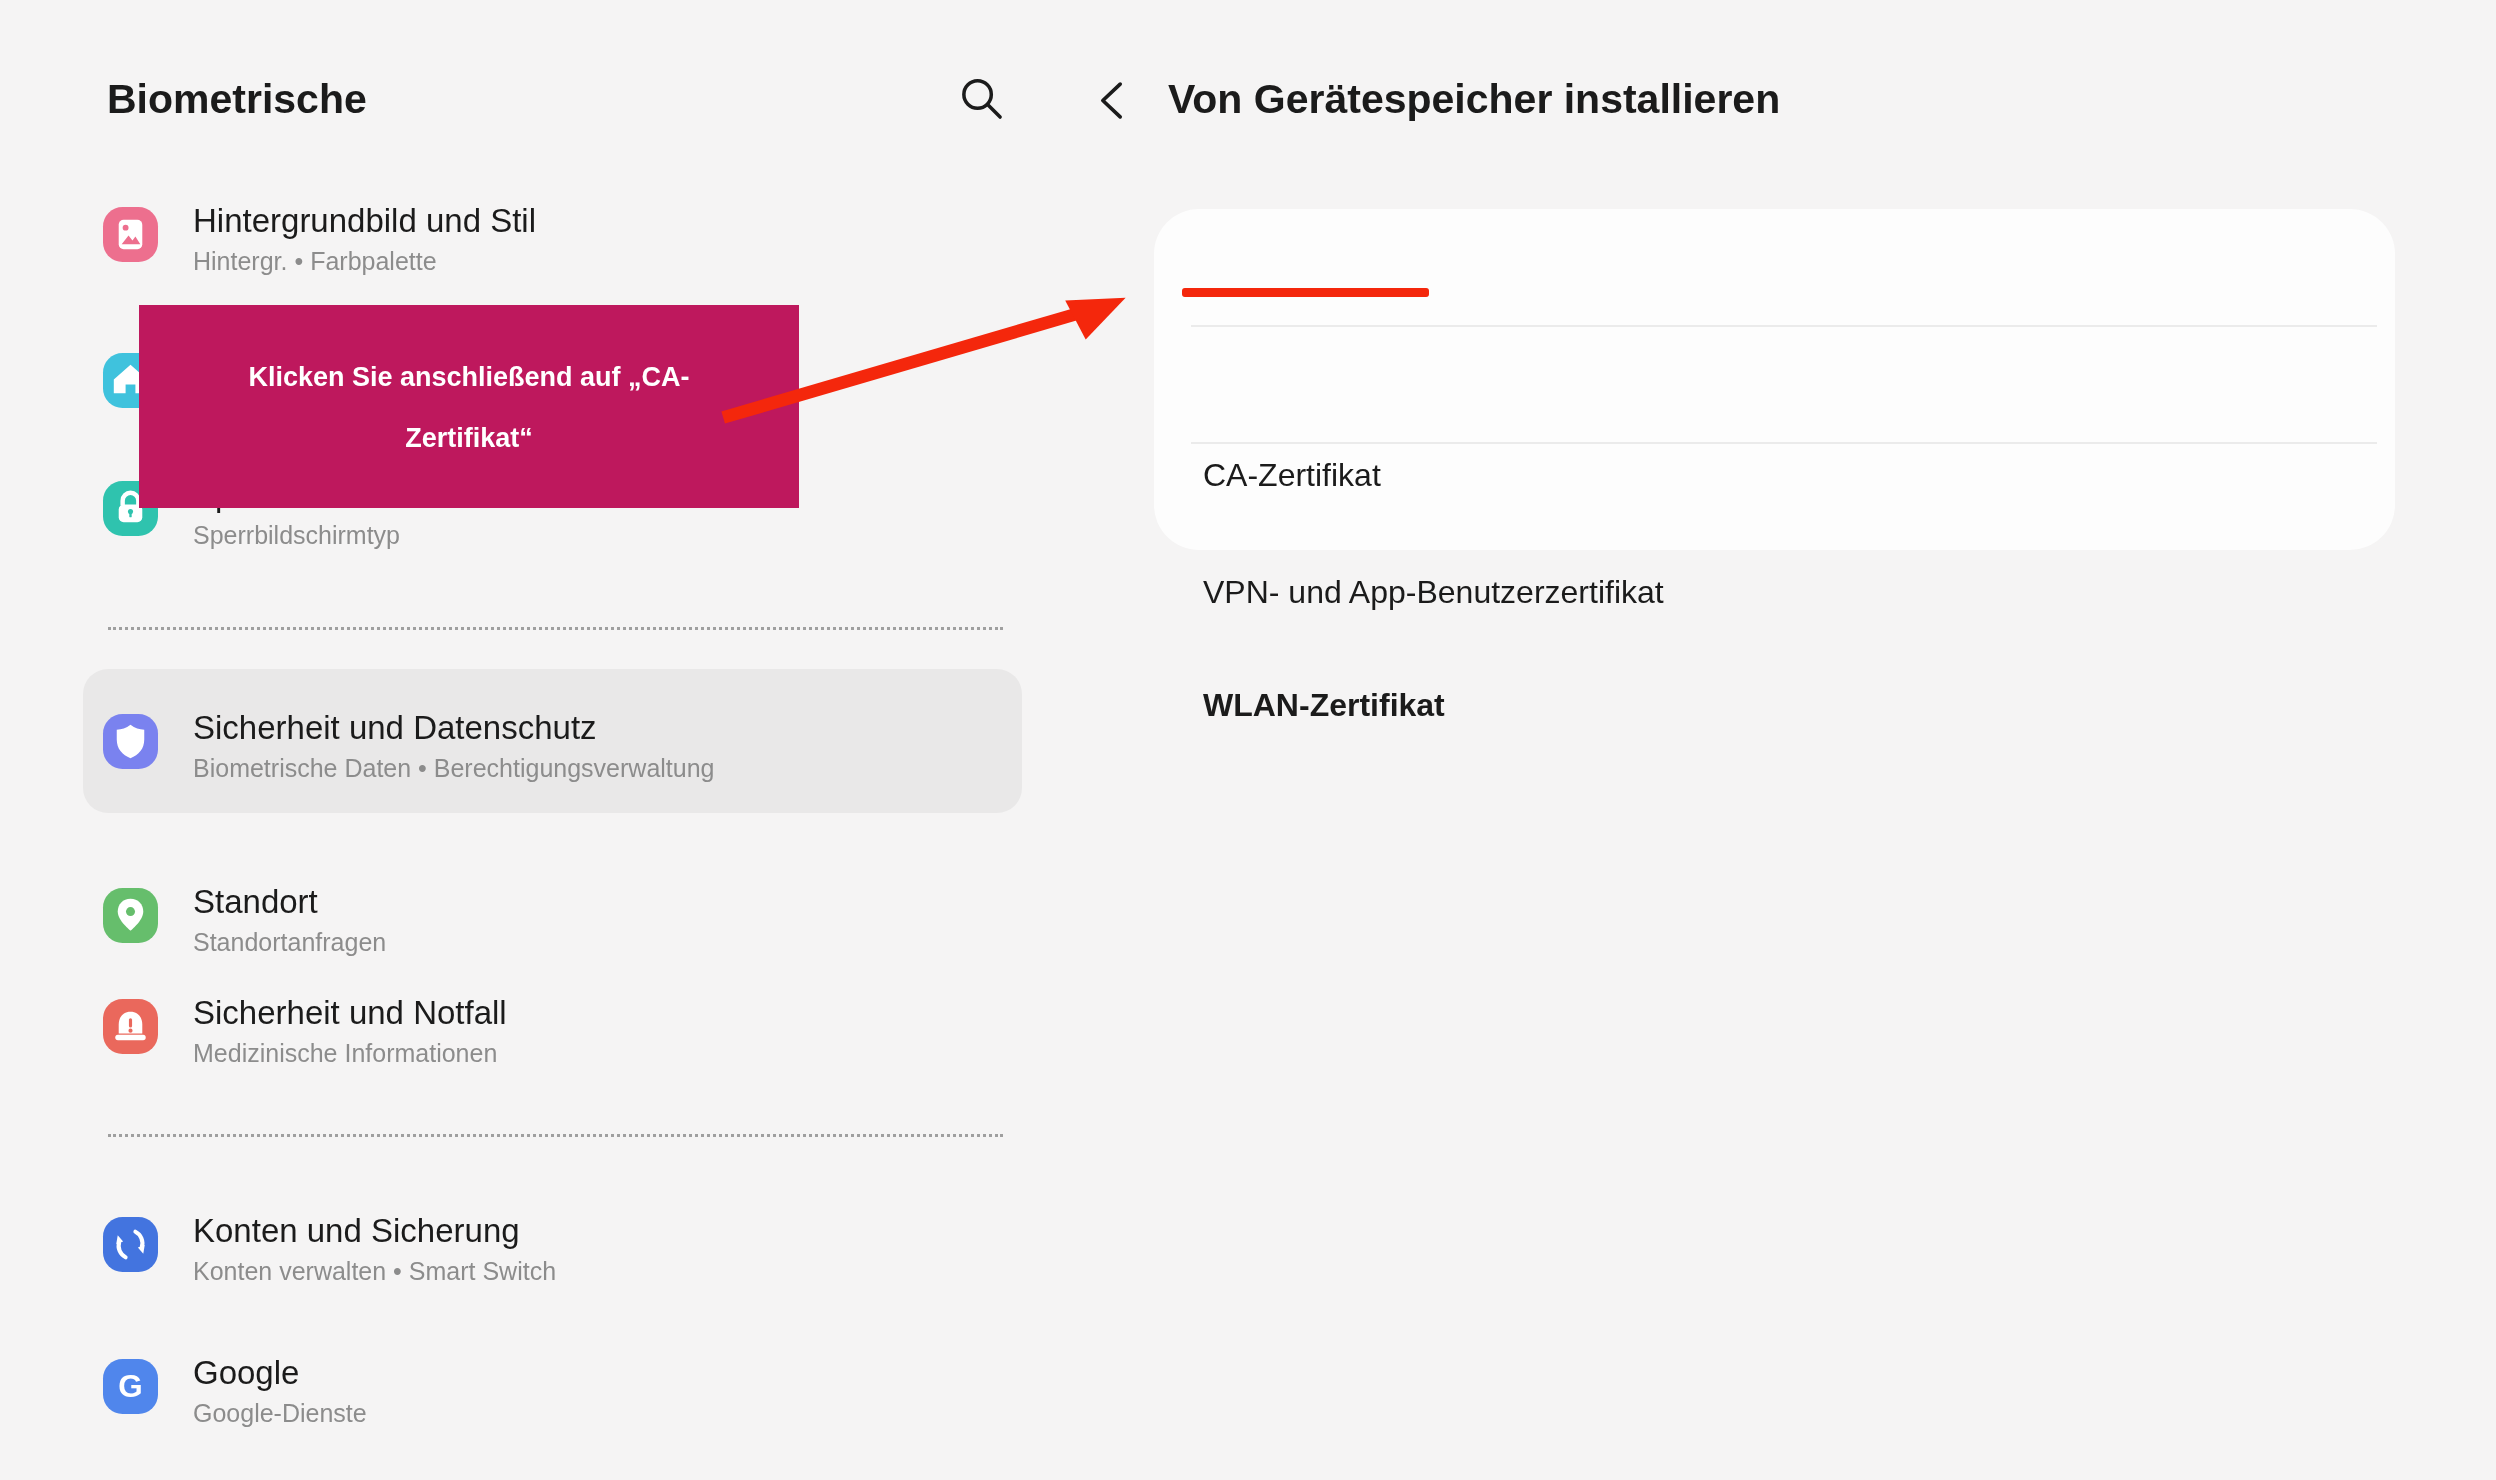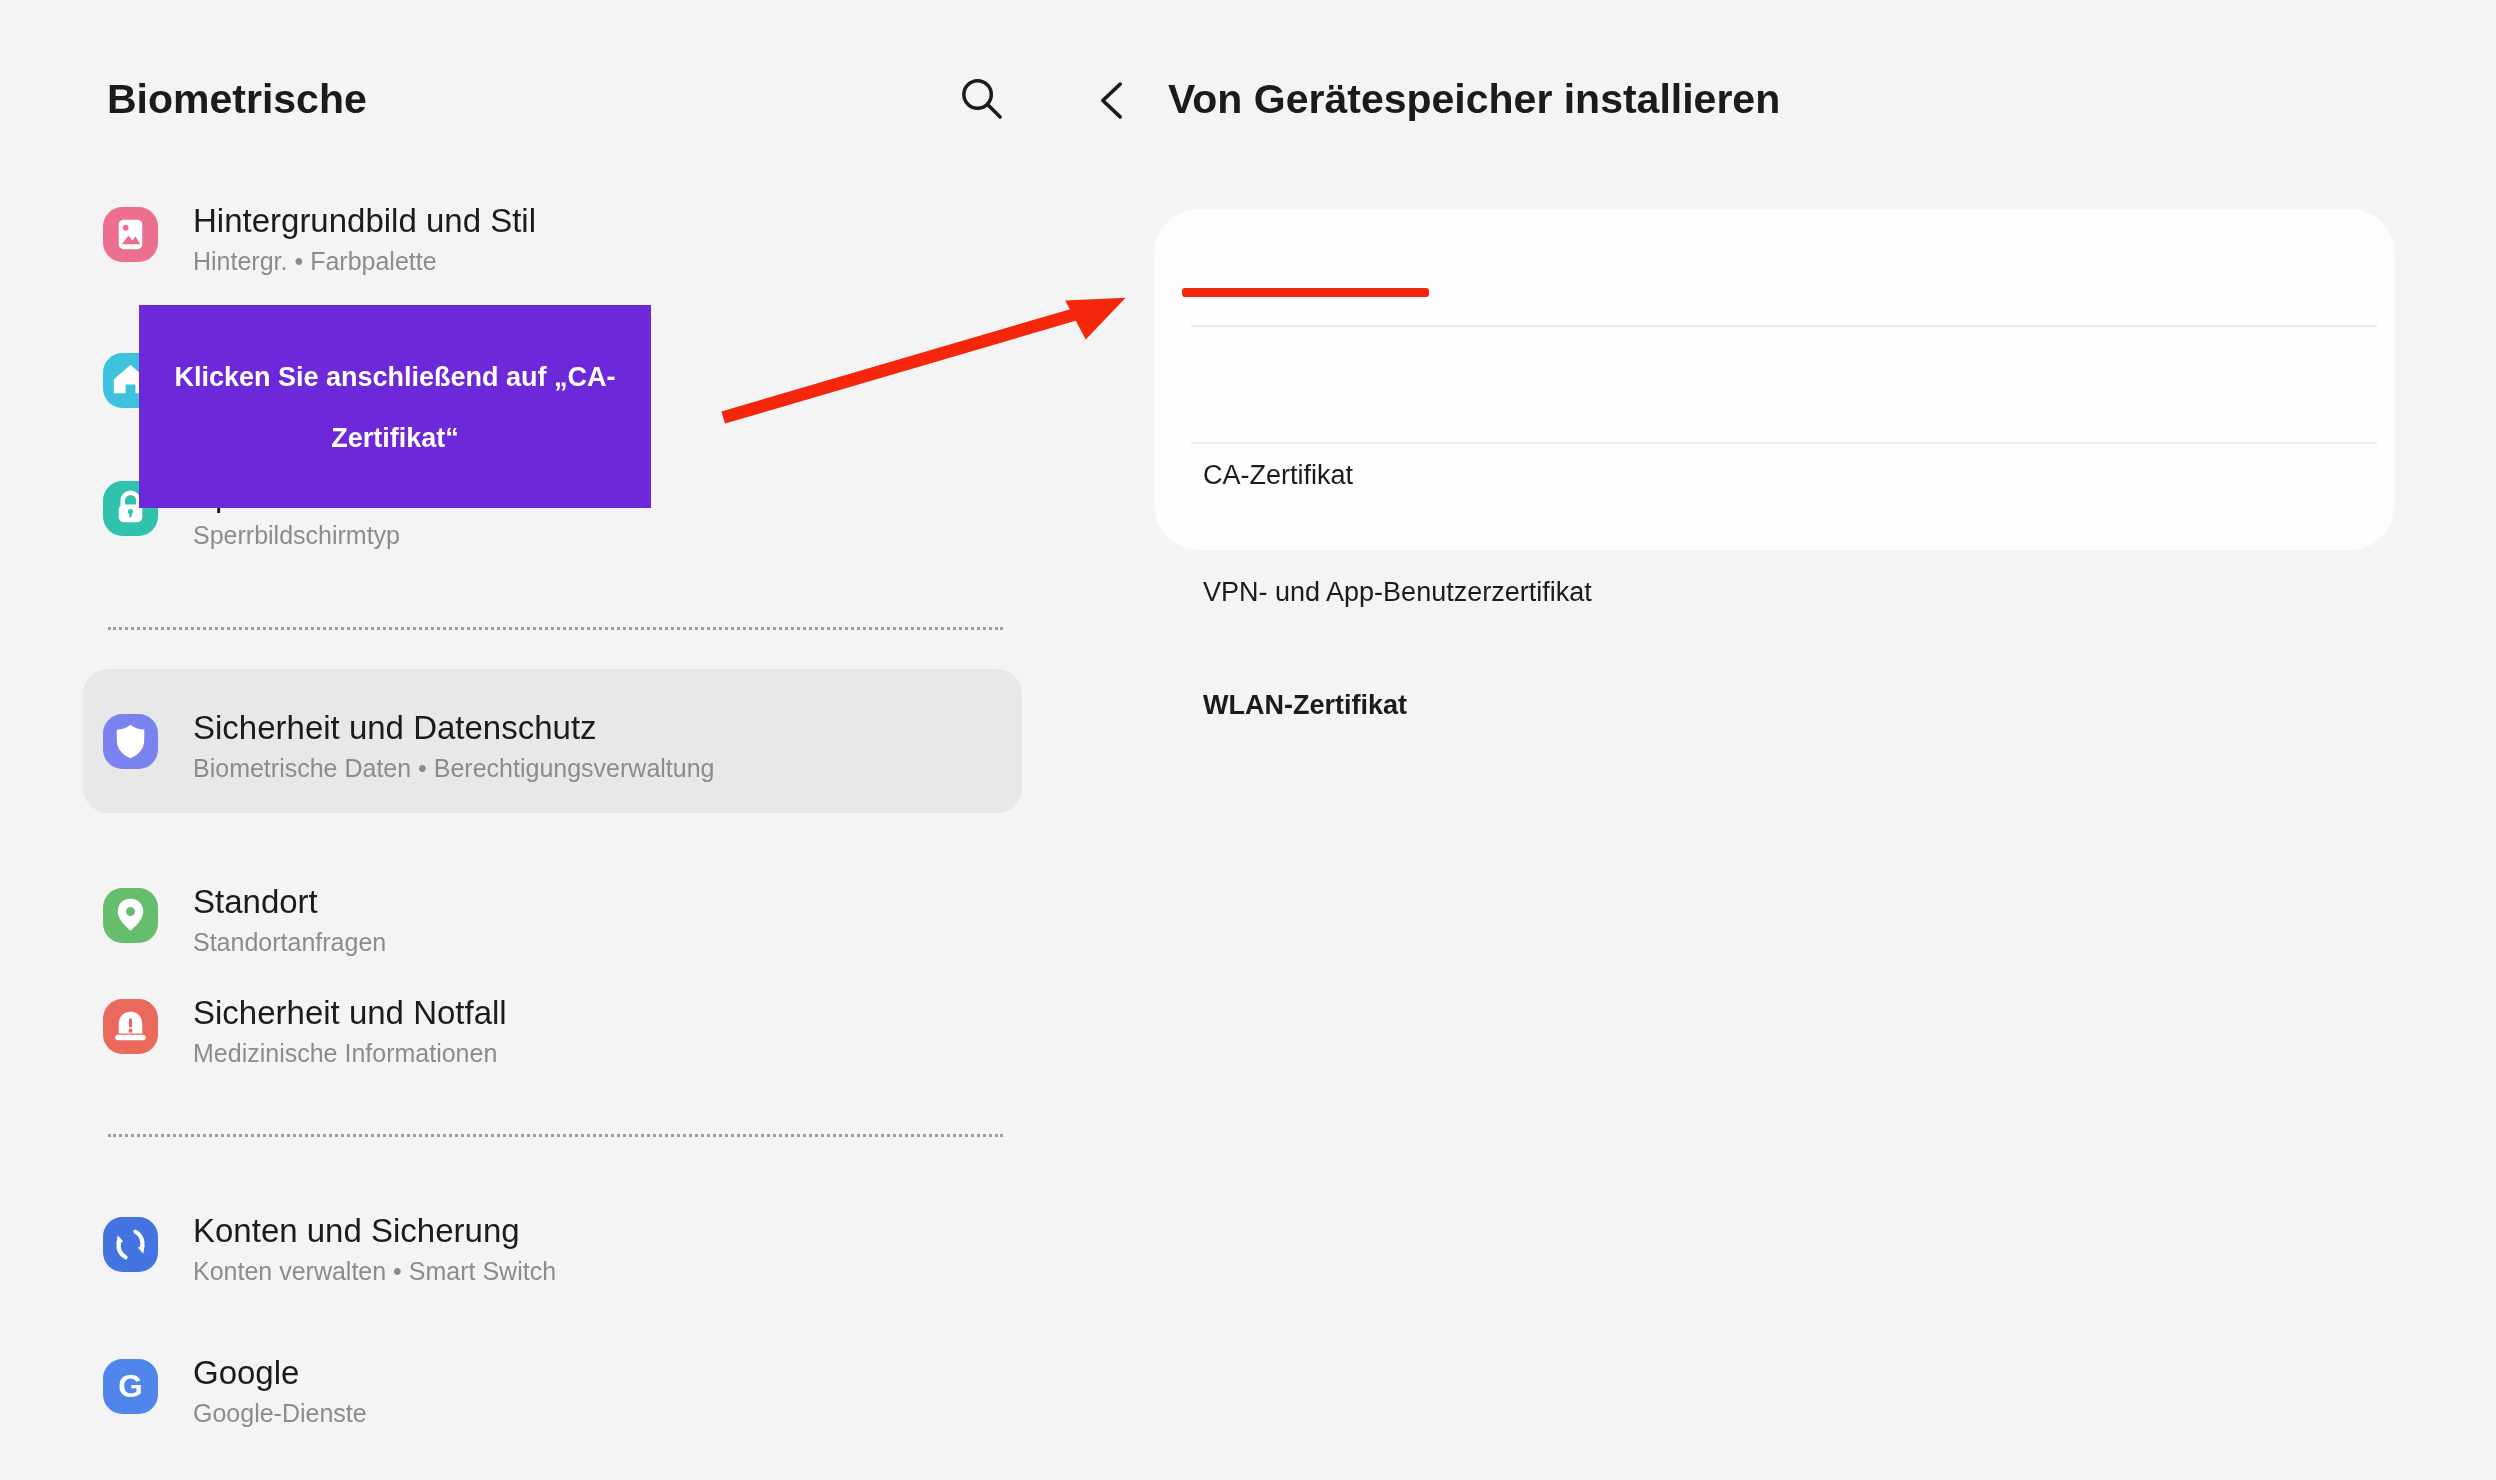--- a/index.html
+++ b/index.html
@@ -31,31 +31,31 @@
     border-radius:25px;background:#e9e8e8;
   }
   .dotted{position:absolute;left:108px;width:895px;height:0;border-top:3.9px dotted #9f9f9f;}
   .dotted-1{top:627px;}
   .dotted-2{top:1134px;}
   
   .card{
     position:absolute;left:1154px;top:209px;width:1241px;height:341px;
     background:#fdfdfd;border-radius:45px;
   }
-  .card-row{position:absolute;left:49px;font-size:27px;line-height:43px;color:#1b1b1b;white-space:nowrap;cursor:pointer;}
+  .card-row{position:absolute;left:49px;font-size:32px;line-height:43px;color:#1b1b1b;white-space:nowrap;cursor:pointer;}
   .card-row.r1{top:245px;}
   .card-row.r2{top:362px;}
   .card-row.r3{top:475px;font-weight:bold;}
   .card-div{position:absolute;left:37px;right:17.6px;height:2px;background:#ebebeb;}
   .card-div.d1{top:116px;}
   .card-div.d2{top:233px;}
   
   .tooltip{
-    position:absolute;left:139px;top:305px;width:512px;height:203px;z-index:20;
-    background:#6d28d9;color:#fff;display:flex;flex-direction:column;
+    position:absolute;left:139px;top:305px;width:660px;height:203px;z-index:20;
+    background:#be185d;color:#fff;display:flex;flex-direction:column;
     align-items:center;justify-content:center;text-align:center;
     font-size:27px;font-weight:700;line-height:37px;padding-top:3.9px;box-sizing:border-box;gap:24px;
   }
   .underline{
     position:absolute;left:1182px;top:288px;width:247px;height:8.8px;z-index:20;
     background:var(--red,#f4270c);border-radius:2.9px;
   }
   .arrow-svg{position:absolute;left:692px;top:273px;z-index:20;}
   .glyph{display:block;}
 </style>

